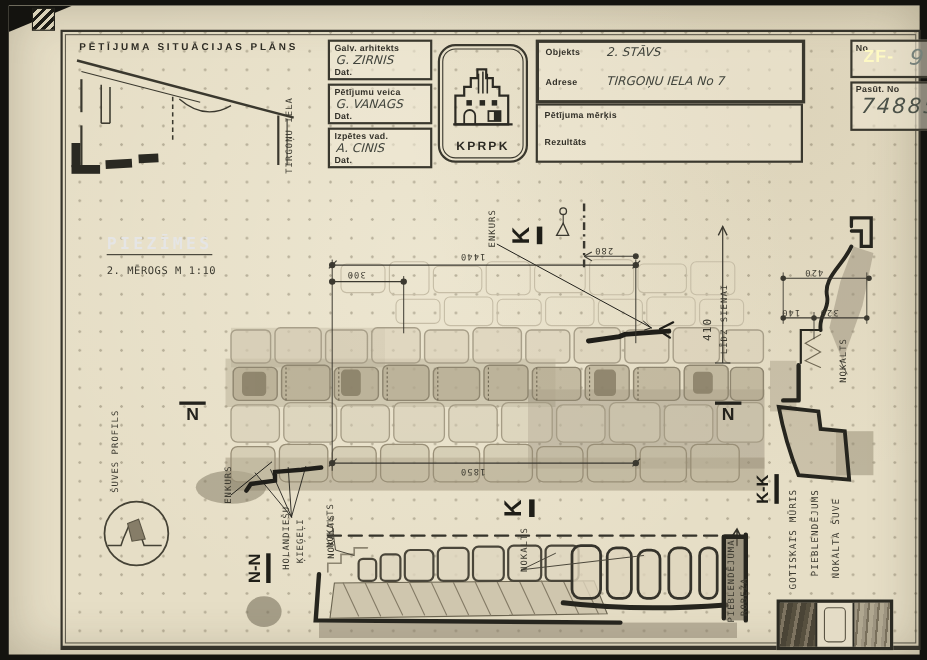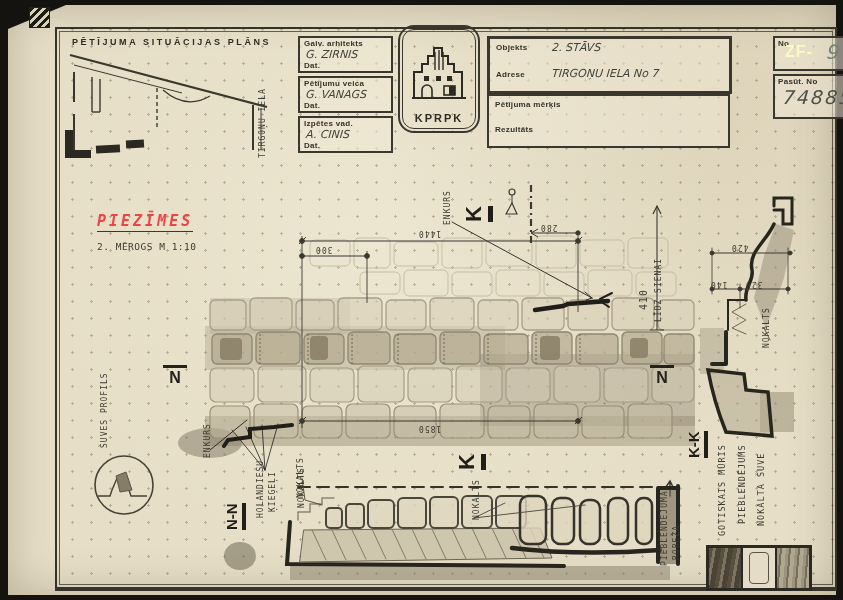--- a/index.html
+++ b/index.html
@@ -88,21 +88,21 @@
       <div class="hw sig-name">G. VANAGS</div>
       <div class="lbl sig-dat">Dat.</div>
     </div>
     <div class="sig-cell">
       <div class="lbl">Izpētes vad.</div>
       <div class="hw sig-name">A. CINIS</div>
       <div class="lbl sig-dat">Dat.</div>
     </div>
   </div>
 
-  <div style="position:absolute;left:398px;top:25px;width:78px;height:104px;border:2.5px solid #3a382e;border-radius:16px;">
+  <div style="position:absolute;left:398px;top:40px;width:78px;height:104px;border:2.5px solid #3a382e;border-radius:16px;">
     <div style="position:absolute;inset:2px;border:1.5px solid #3a382e;border-radius:12px;"></div>
     <svg width="54" height="66" style="left:12px;top:9px;" viewBox="0 0 54 66">
       <path d="M 2 36 L 10 36 L 10 28 L 16 28 L 16 20 L 22 20 L 22 12 L 30 12 L 30 20 L 36 20 L 36 28 L 42 28 L 42 36 L 50 36 L 50 62 L 2 62 Z" fill="none" stroke="#2c2a23" stroke-width="2"></path>
       <line x1="23" y1="16" x2="23" y2="34" stroke="#2c2a23" stroke-width="1.4"></line>
       <line x1="27" y1="14" x2="27" y2="34" stroke="#2c2a23" stroke-width="1.4"></line>
       <line x1="31" y1="16" x2="31" y2="34" stroke="#2c2a23" stroke-width="1.4"></line>
       <rect x="12" y="40" width="5" height="5" fill="#2a2922"></rect>
       <rect x="24" y="40" width="5" height="5" fill="#2a2922"></rect>
       <rect x="35" y="40" width="5" height="5" fill="#2a2922"></rect>
       <path d="M 10 62 v -8 a 5 5 0 0 1 10 0 v 8" fill="none" stroke="#2c2a23" stroke-width="1.6"></path>
@@ -131,21 +131,21 @@
       <span class="hw" style="position:absolute;left:52px;top:2px;font-size:20px;color:#76817a;transform:rotate(7deg);">9</span>
     </div>
     <div class="box" style="position:relative;left:0;top:0;width:89px;height:41px;margin-bottom:3px;">
       <span class="lbl" style="position:absolute;left:3px;top:1px;">Pasūt. No</span>
       <span class="hw" style="position:absolute;left:8px;top:10px;font-size:19px;letter-spacing:2px;color:#4b5148;">74885</span>
     </div>
   </div>
 
 
   <div style="position:absolute;left:97px;top:212px;">
-    <div class="mono" style="display:inline-block;font-size:15px;font-weight:600;letter-spacing:3px;color:#ef4444;border-bottom:1.6px solid #3b392f;padding-bottom:1px;font-style:italic;">PIEZĪMES</div>
+    <div class="mono" style="display:inline-block;font-size:15px;font-weight:600;letter-spacing:3px;color:#e5e5e5;border-bottom:1.6px solid #3b392f;padding-bottom:1px;">PIEZĪMES</div>
     <div class="mono" style="margin-top:9px;font-size:9.5px;letter-spacing:.5px;color:#3c3a30;">2. MĒROGS M 1:10</div>
   </div>
 
   <svg width="775" height="410" style="left:60px;top:178px;" viewBox="0 0 775 410">
 
     <g stroke="none">
       <rect x="150" y="120" width="140" height="36" fill="#b0a68d" opacity=".3"></rect>
       <rect x="145" y="148" width="300" height="44" fill="#a1977f" opacity=".35"></rect>
       <rect x="420" y="176" width="215" height="72" fill="#8c8370" opacity=".4"></rect>
       <rect x="145" y="238" width="490" height="30" fill="#968c74" opacity=".45"></rect>

